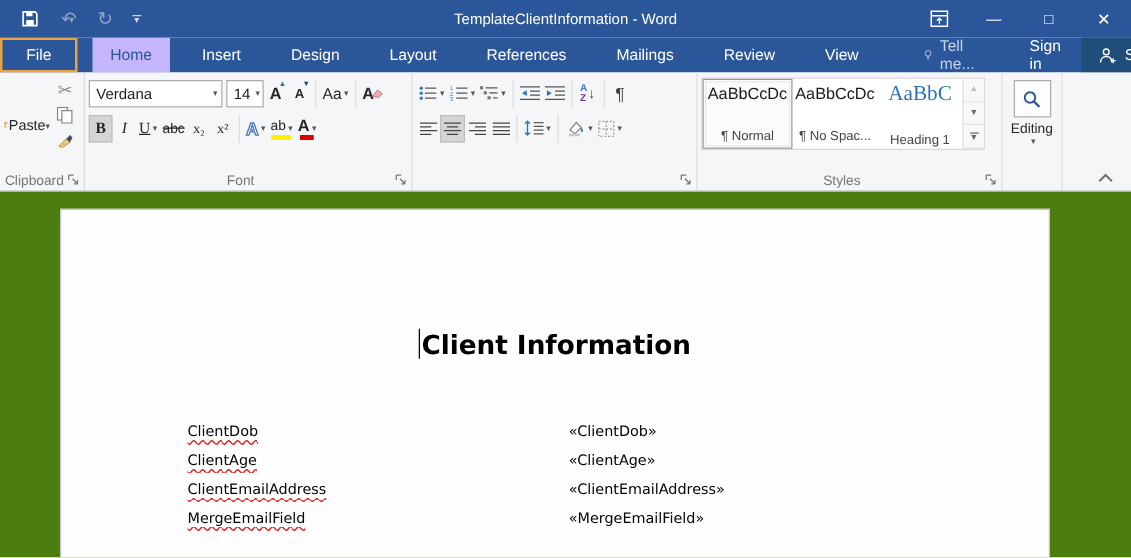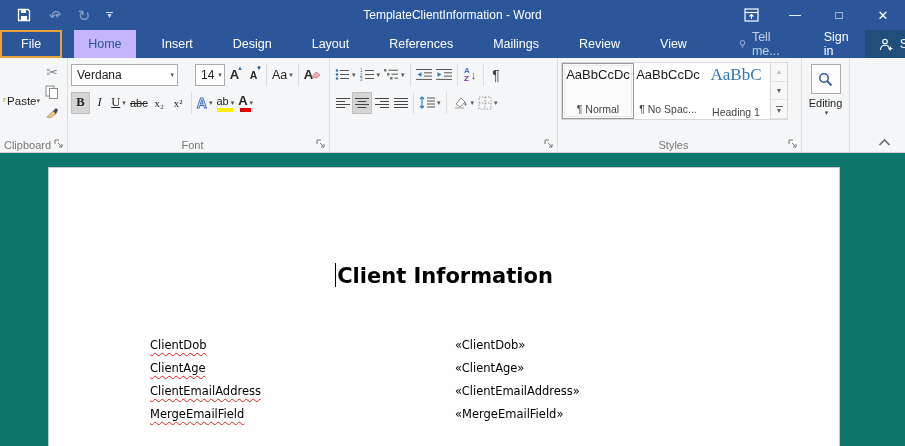--- a/index.html
+++ b/index.html
@@ -49,21 +49,21 @@
   .paste-big .caret { margin:1px 0 0; }
   .clip-col { display:flex; flex-direction:column; gap:2px; align-items:center; width:26px; padding-top:1px; }
   .clip-col .btn { height:18px; }
   .scissors { font-size:14px; color:#8A8A8A; }
 
   
   .g-font { width:262px; flex-direction:column; }
   .combo { height:22px; border:1px solid #ABABAB; background:#fff; display:flex; align-items:center; padding:0 3px 0 5px; font-size:12px; color:#222; }
   .combo .caret { margin-left:auto; padding-left:4px; }
   .c-name { width:107px; }
-  .c-size { width:30px; margin-left:17px;text-align:center; }
+  .c-size { width:30px; margin-left:3px;text-align:center; }
   .bigA { font-size:13px; font-weight:bold; }
   .smallA { font-size:10.5px; font-weight:bold; }
   .upmark { position:absolute; top:1px; right:1px; font-size:6px; color:#2B6CB5; }
   .dnmark { position:absolute; top:1px; right:1px; font-size:6px; color:#17406B; }
   .b-bold { font-weight:bold; font-family:"Liberation Serif", serif; }
   .b-italic { font-style:italic; font-family:"Liberation Serif", serif; }
   .b-under { text-decoration:underline; font-family:"Liberation Serif", serif; }
   .b-strike { text-decoration:line-through; font-size:11px; }
   .b-subsup { font-size:11px; font-family:"Liberation Serif", serif; }
   .fx-A { color:#fff; -webkit-text-stroke:1px #4472C4; font-weight:bold; font-size:14px; }
@@ -93,21 +93,21 @@
   .sc.dis { color:#C0C0C0; }
   .sc .bar { width:7px; border-top:1px solid #666; margin-bottom:1px; }
 
   
   .g-edit { width:48px; flex-direction:column; align-items:center; }
   .edit-btn { width:30px; height:30px; border:1px solid #ABABAB; background:#FDFDFD; display:flex; align-items:center; justify-content:center; margin-top:2px; }
   .edit-lbl { font-size:11px; color:#262626; margin-top:3px; }
   .collapse { position:absolute; right:14px; bottom:6px; }
 
   
-  .docarea { flex:1; background:#0f766e; overflow:hidden; }
+  .docarea { flex:1; background:#4d7c0f; overflow:hidden; }
   .page { width:792px; margin:14px 0 0 48px; height:420px; background:#FDFEFD; border:1px solid #C6C7C7; font-family:"DejaVu Sans", sans-serif; }
   .doc-heading { margin-top:95px; text-align:center; font-size:21px; font-weight:bold; color:#000; line-height:26px; white-space:nowrap; }
   .txtcaret { display:inline-block; width:0; border-left:1.5px solid #000; height:24px; vertical-align:-4px; margin-right:1px; }
   .fieldrows { margin-top:44px; }
   .frow { display:flex; align-items:center; height:23px; font-size:11.5px; color:#000; }
   .frow .lbl { margin-left:101px; width:305px;
     text-decoration:underline; text-decoration-style:wavy; text-decoration-color:#E02020;
     text-decoration-thickness:1px; text-underline-offset:3px; }
   svg { display:block; }
 </style>

